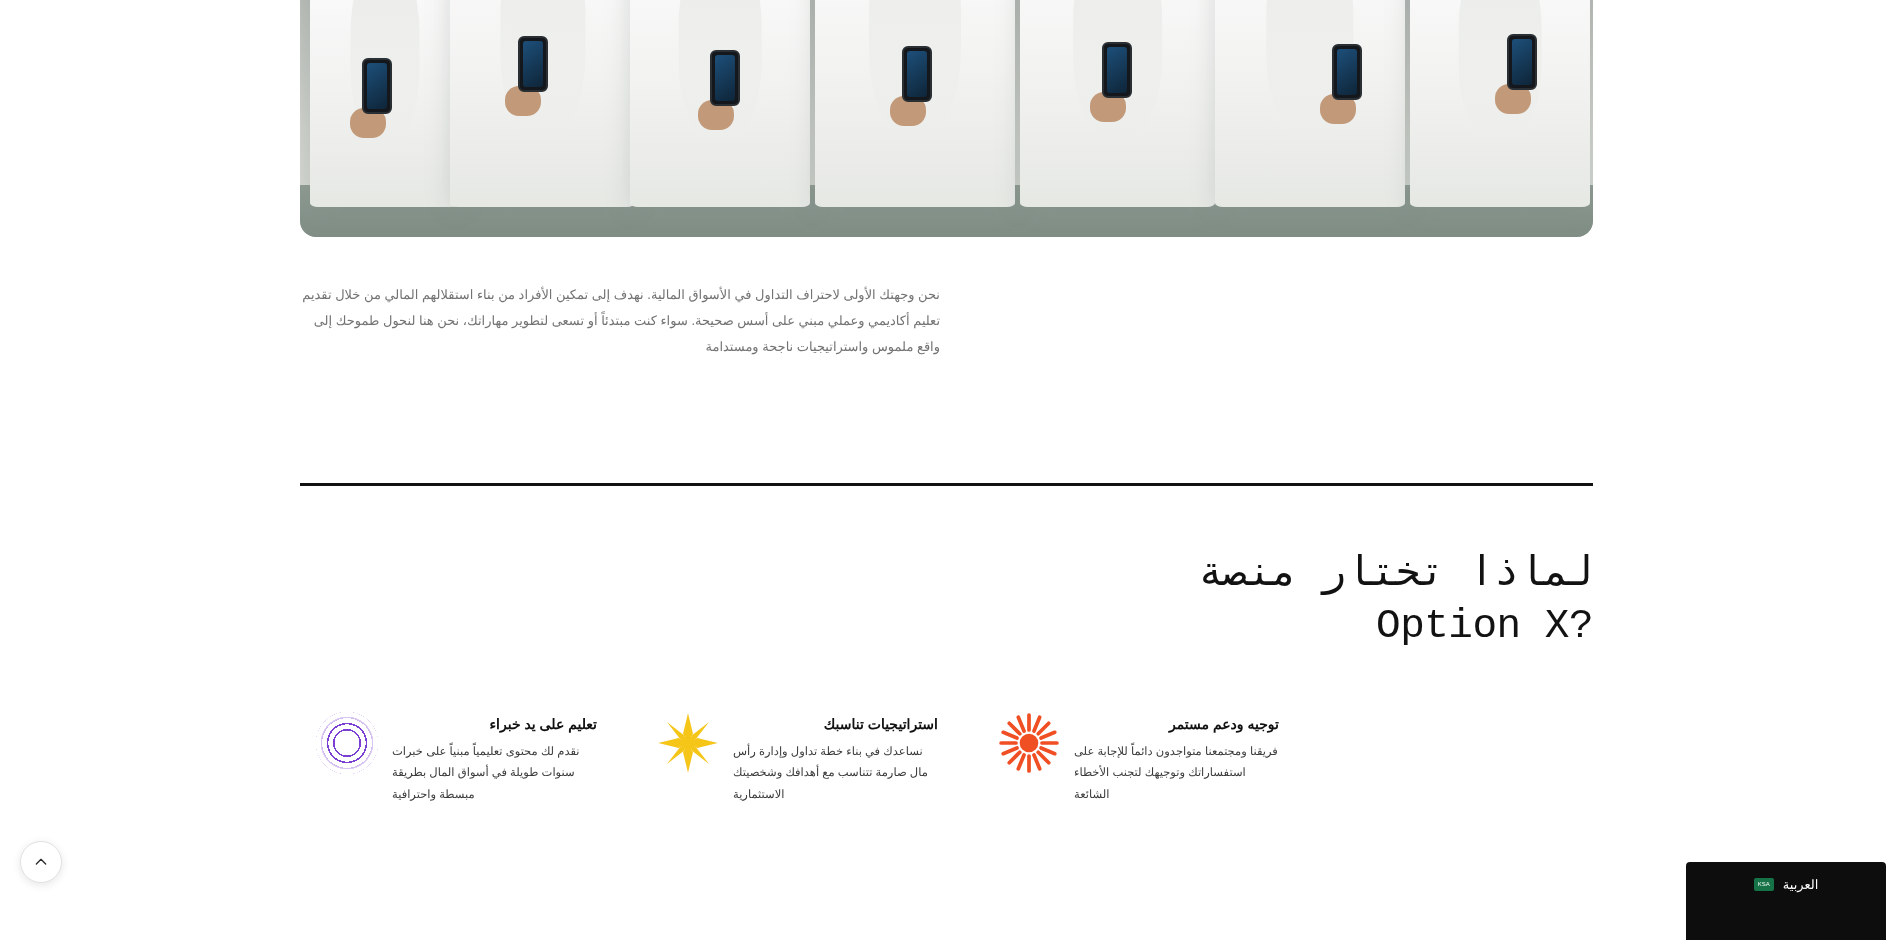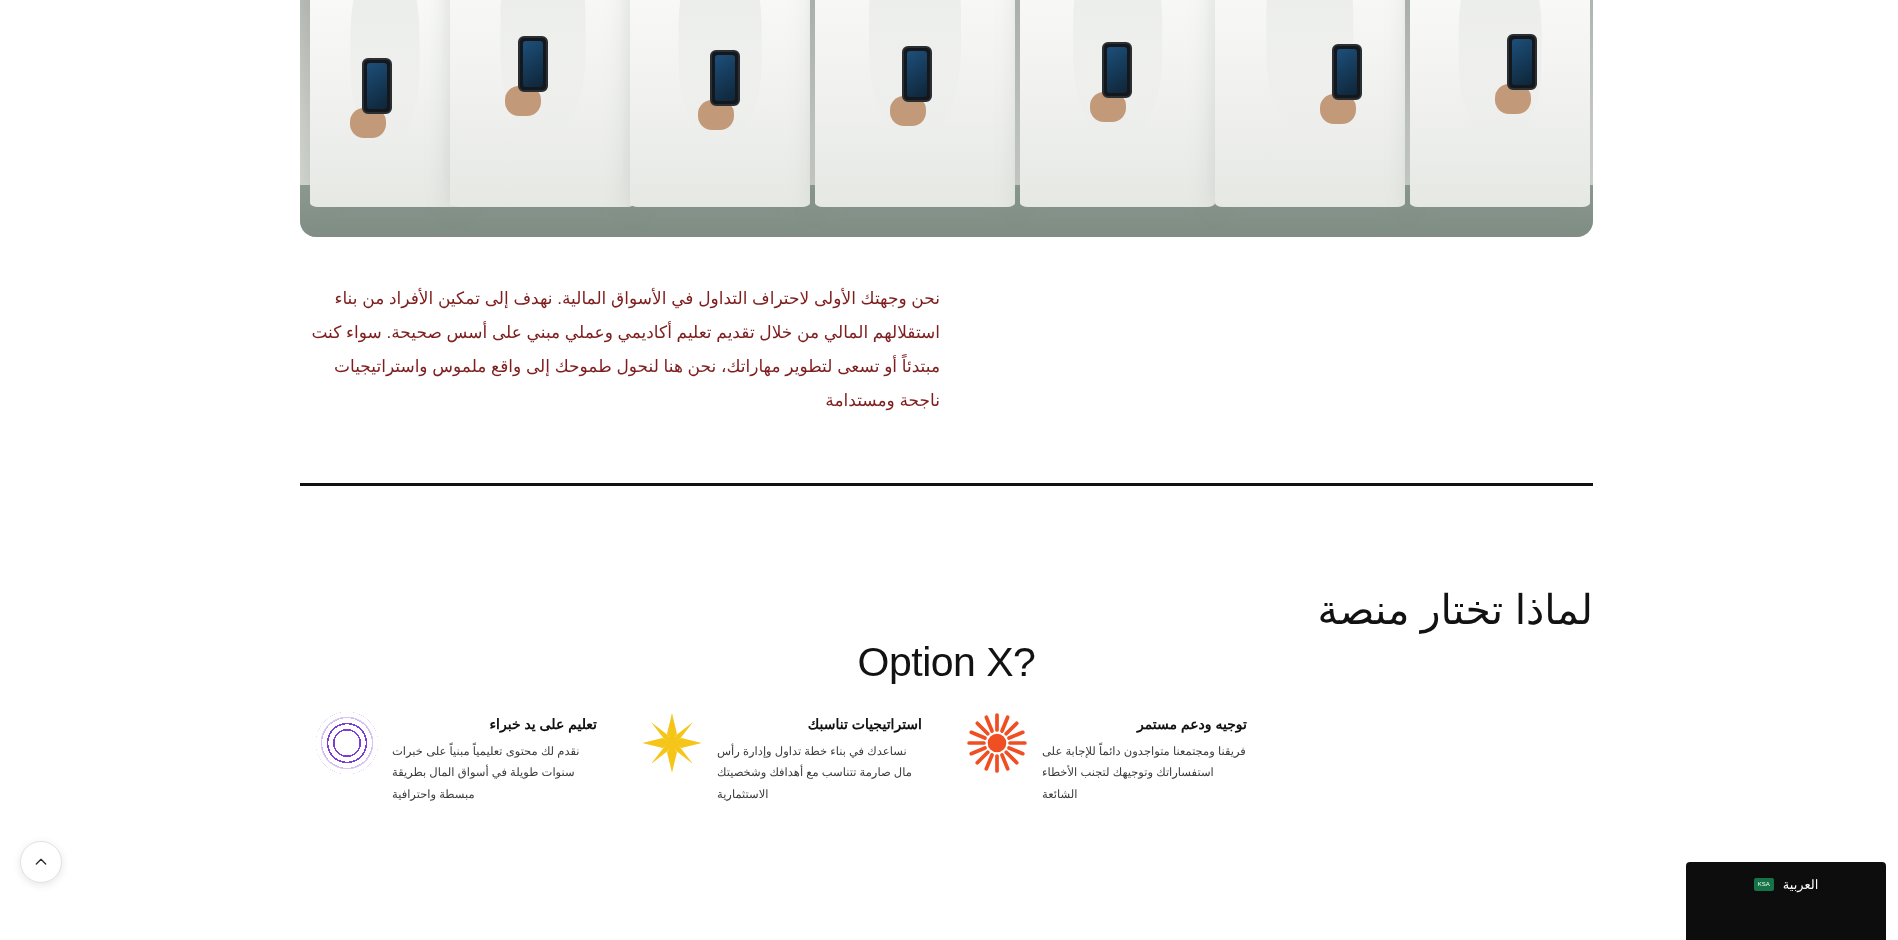--- a/index.html
+++ b/index.html
@@ -79,58 +79,59 @@
     font-weight: 400;
     color: #121212;
     letter-spacing: -0.5px;
     text-align: right;
     direction: rtl;
     width: 430px;
   }
   .welcome-title .ltr { direction: ltr; unicode-bidi: embed; }
   .welcome-body {
     width: 640px;
-    font-size: 17px;
+    font-size: 13px;
     line-height: 2.0;
-    color: #7f1d1d;
+    color: #737373;
     text-align: right;
     direction: rtl;
   }
 
   
   .divider {
     position: absolute;
     left: 300px; top: 483px;
     width: 1293px; height: 3px;
     background: #111111;
   }
 
   
   .why {
     position: absolute;
-    left: 300px; top: 584px;
+    left: 300px; top: 548px;
     width: 1293px;
+    font-family: Liberation Mono, monospace;
   }
   .why-title {
     font-size: 41px;
     line-height: 1.28;
     color: #121212;
     letter-spacing: -0.5px;
     text-align: right;
     direction: rtl;
   }
-  .why-title .ltr { direction: ltr; unicode-bidi: embed; text-align: center; }
+  .why-title .ltr { direction: ltr; unicode-bidi: embed; }
 
   .features {
     position: absolute;
     left: 300px; top: 712px;
     width: 1300px;
     display: flex;
     flex-direction: row-reverse;
-    gap: 0px;
+    gap: 16px;
   }
   .feature {
     width: 325px;
     display: flex;
     flex-direction: row-reverse;
     align-items: flex-start;
     gap: 14px;
     padding-left: 16px;
   }
   .feature-icon {

